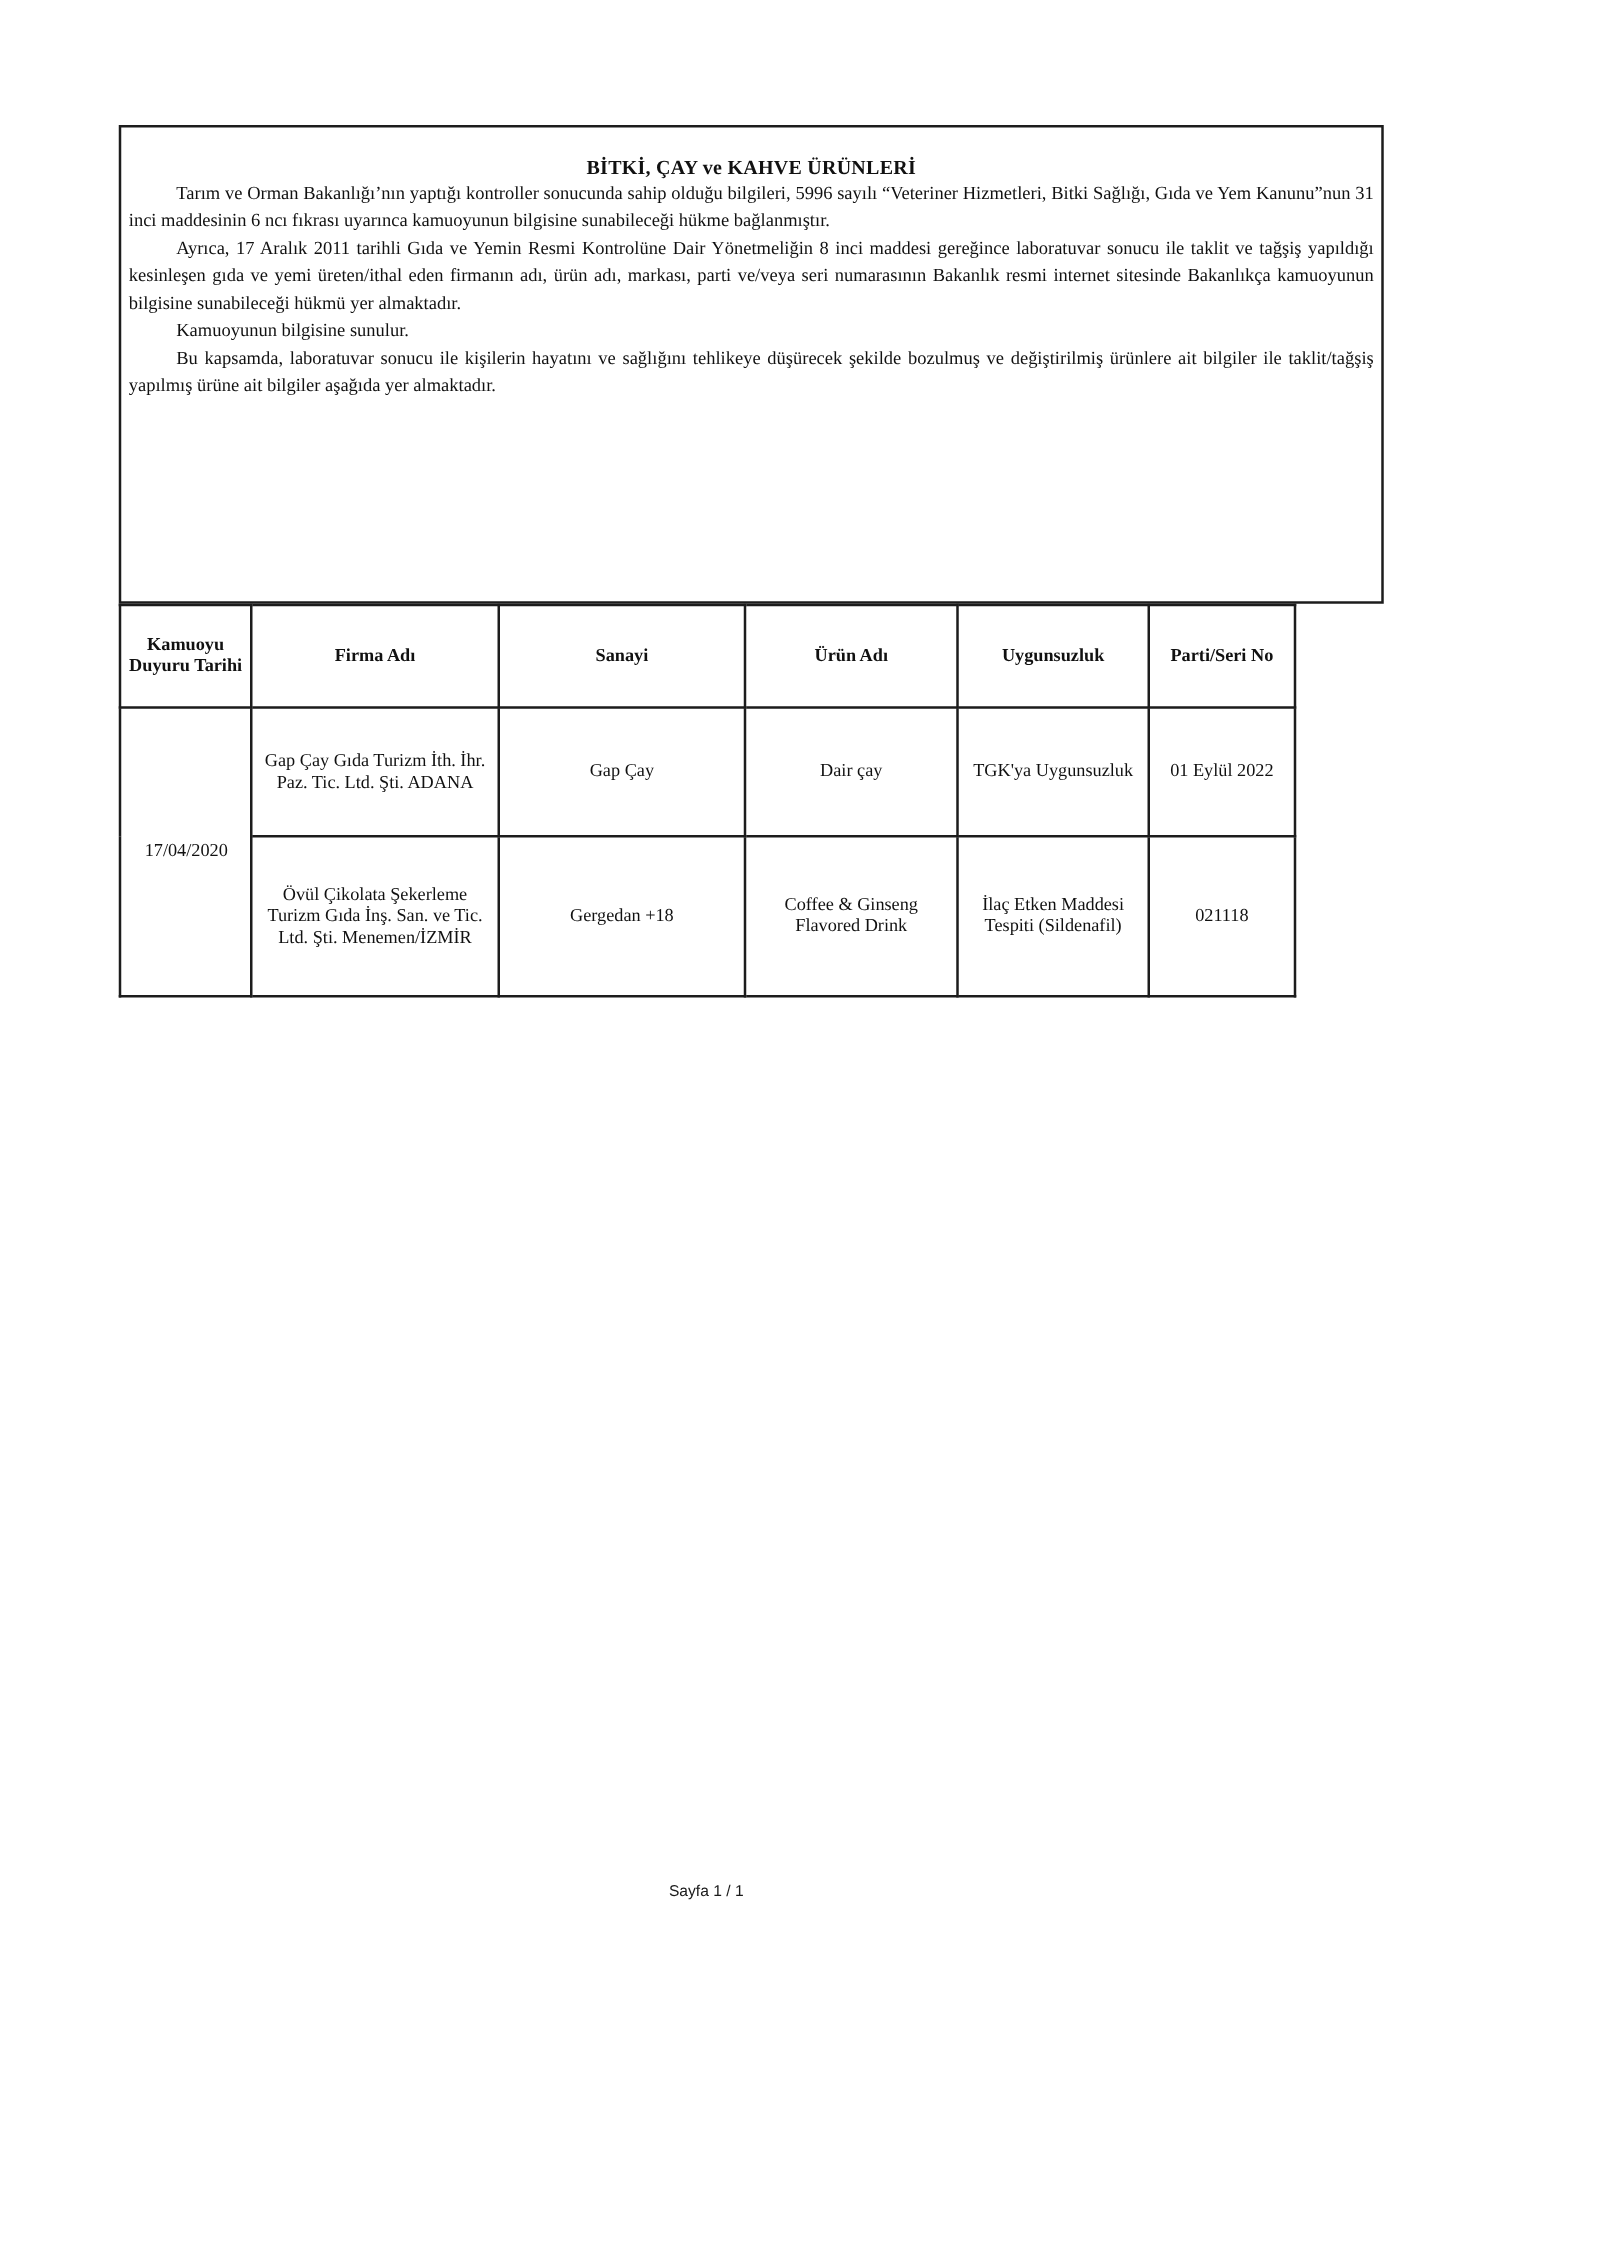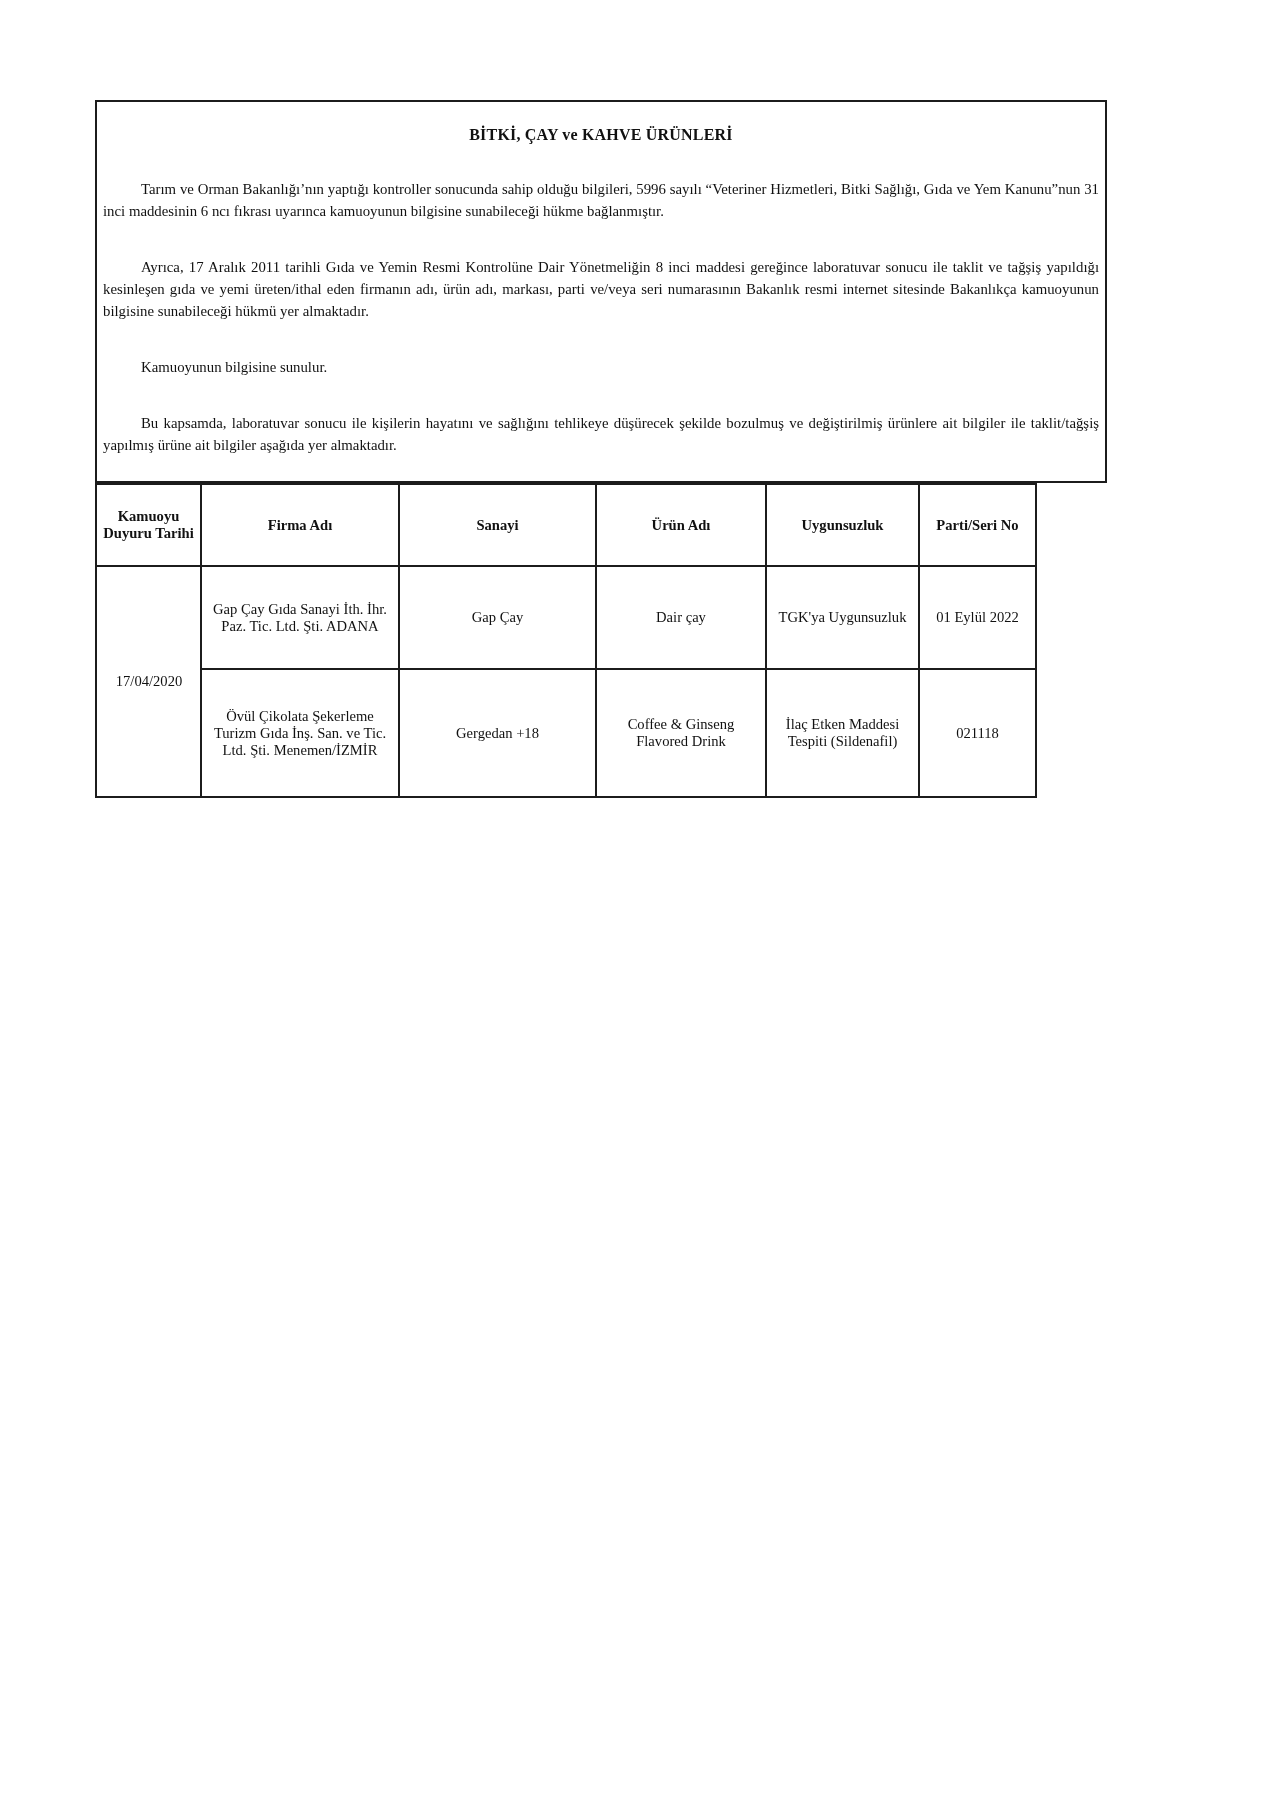--- a/index.html
+++ b/index.html
@@ -25,21 +25,20 @@
     padding: 24px 6px 0 6px;
     overflow: hidden;
   }
   .doc-title {
     font-size: 16px;
     font-weight: bold;
     text-align: center;
     letter-spacing: 0.2px;
   }
   .para {
-    margin-top: 34px;
     font-size: 14.8px;
     line-height: 22px;
     text-align: justify;
     text-indent: 38px;
   }
   .para.closing {
     text-align: left;
   }
   .data-table {
     width: 940px;
@@ -118,32 +117,33 @@
           <th>Firma Adı</th>
           <th>Sanayi</th>
           <th>Ürün Adı</th>
           <th>Uygunsuzluk</th>
           <th>Parti/Seri No</th>
         </tr>
       </thead>
       <tbody>
         <tr class="row-1">
           <td class="date-cell" rowspan="2">17/04/2020</td>
-          <td>Gap Çay Gıda Sanayi İth. İhr. Paz. Tic. Ltd. Şti. ADANA</td>
+          <td>Gap Çay Gıda Turizm İth. İhr. Paz. Tic. Ltd. Şti. ADANA</td>
           <td>Gap Çay</td>
           <td>Dair çay</td>
           <td>TGK'ya Uygunsuzluk</td>
           <td>01 Eylül 2022</td>
         </tr>
         <tr class="row-2">
           <td>Övül Çikolata Şekerleme Turizm Gıda İnş. San. ve Tic. Ltd. Şti. Menemen/İZMİR</td>
           <td>Gergedan +18</td>
           <td>Coffee &amp; Ginseng Flavored Drink</td>
           <td>İlaç Etken Maddesi Tespiti (Sildenafil)</td>
           <td>021118</td>
         </tr>
       </tbody>
     </table>
 
   </div>
 
+  <div class="page-footer">Sayfa 1 / 1</div>
 
 </div>
 
 </body></html>

